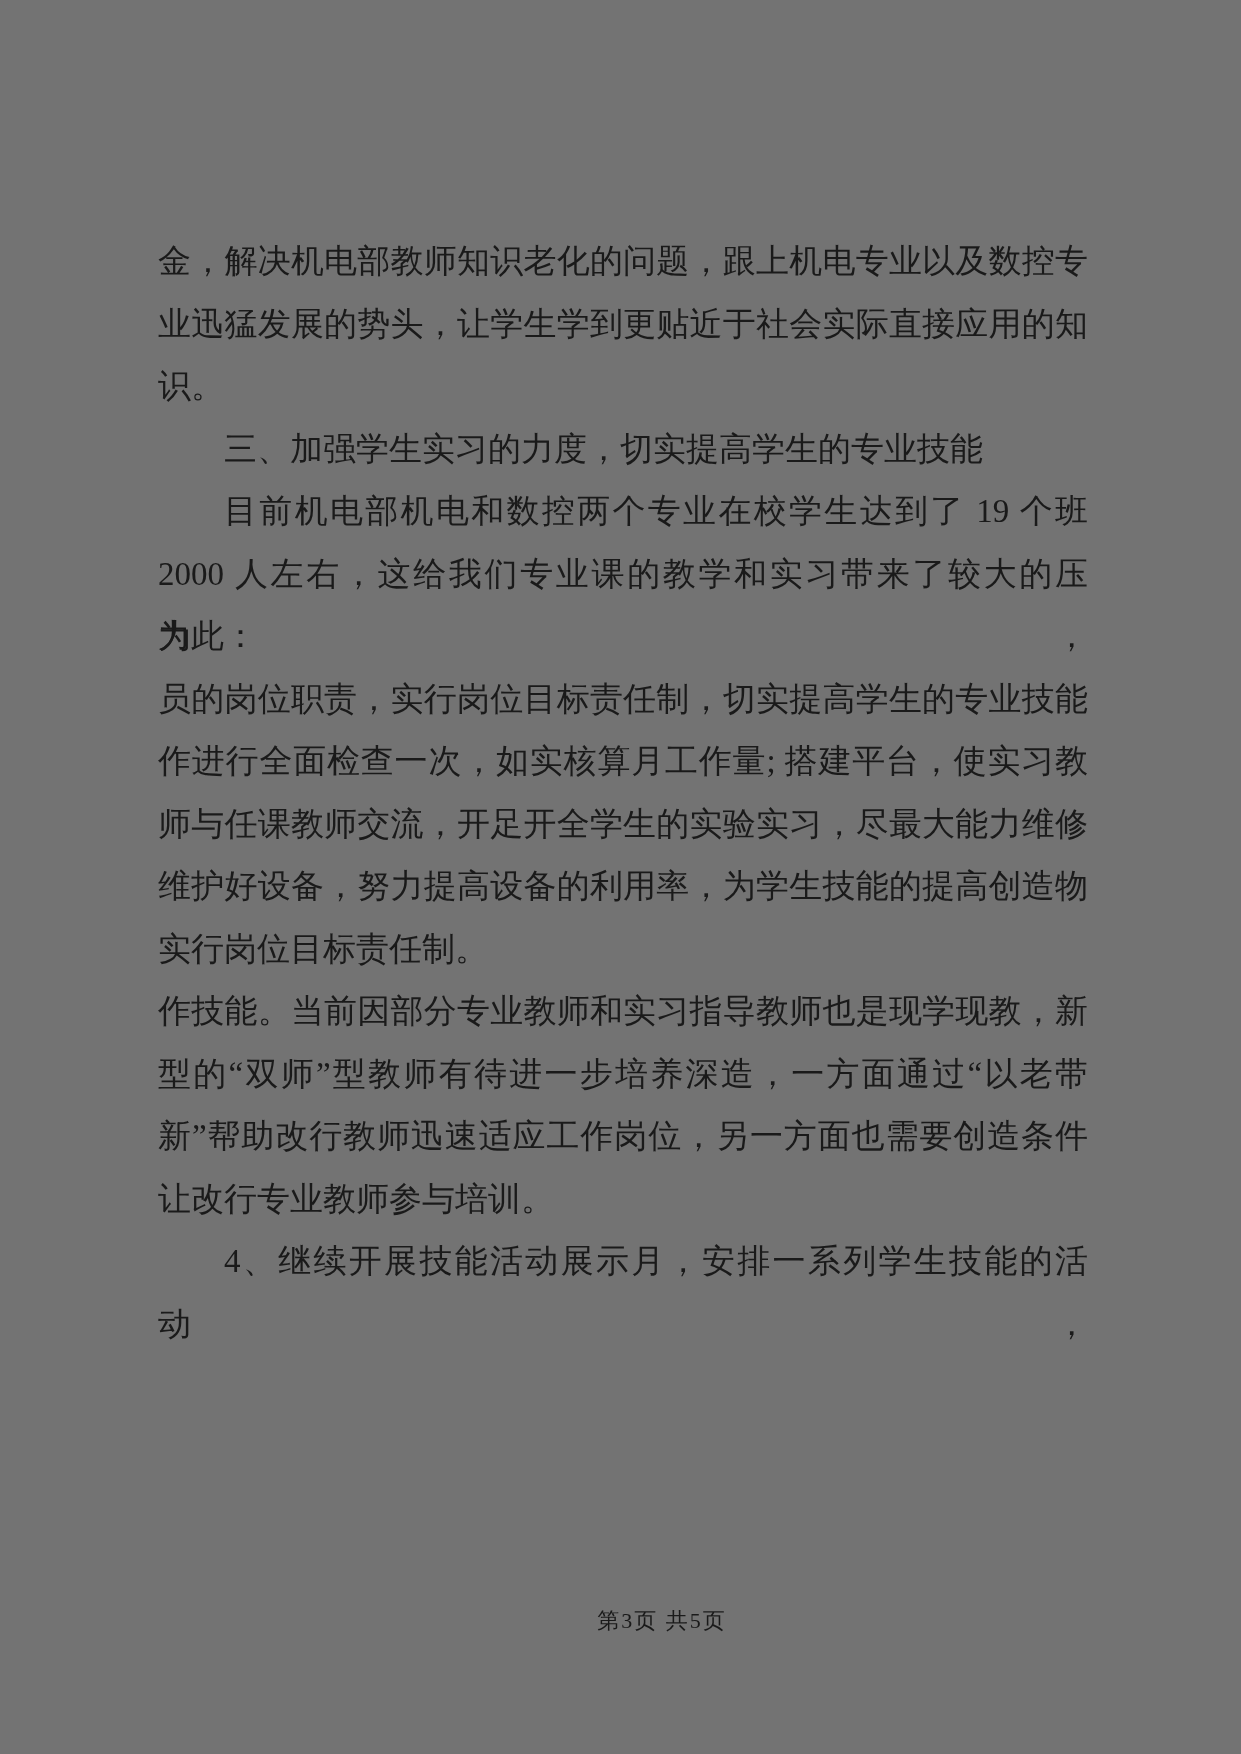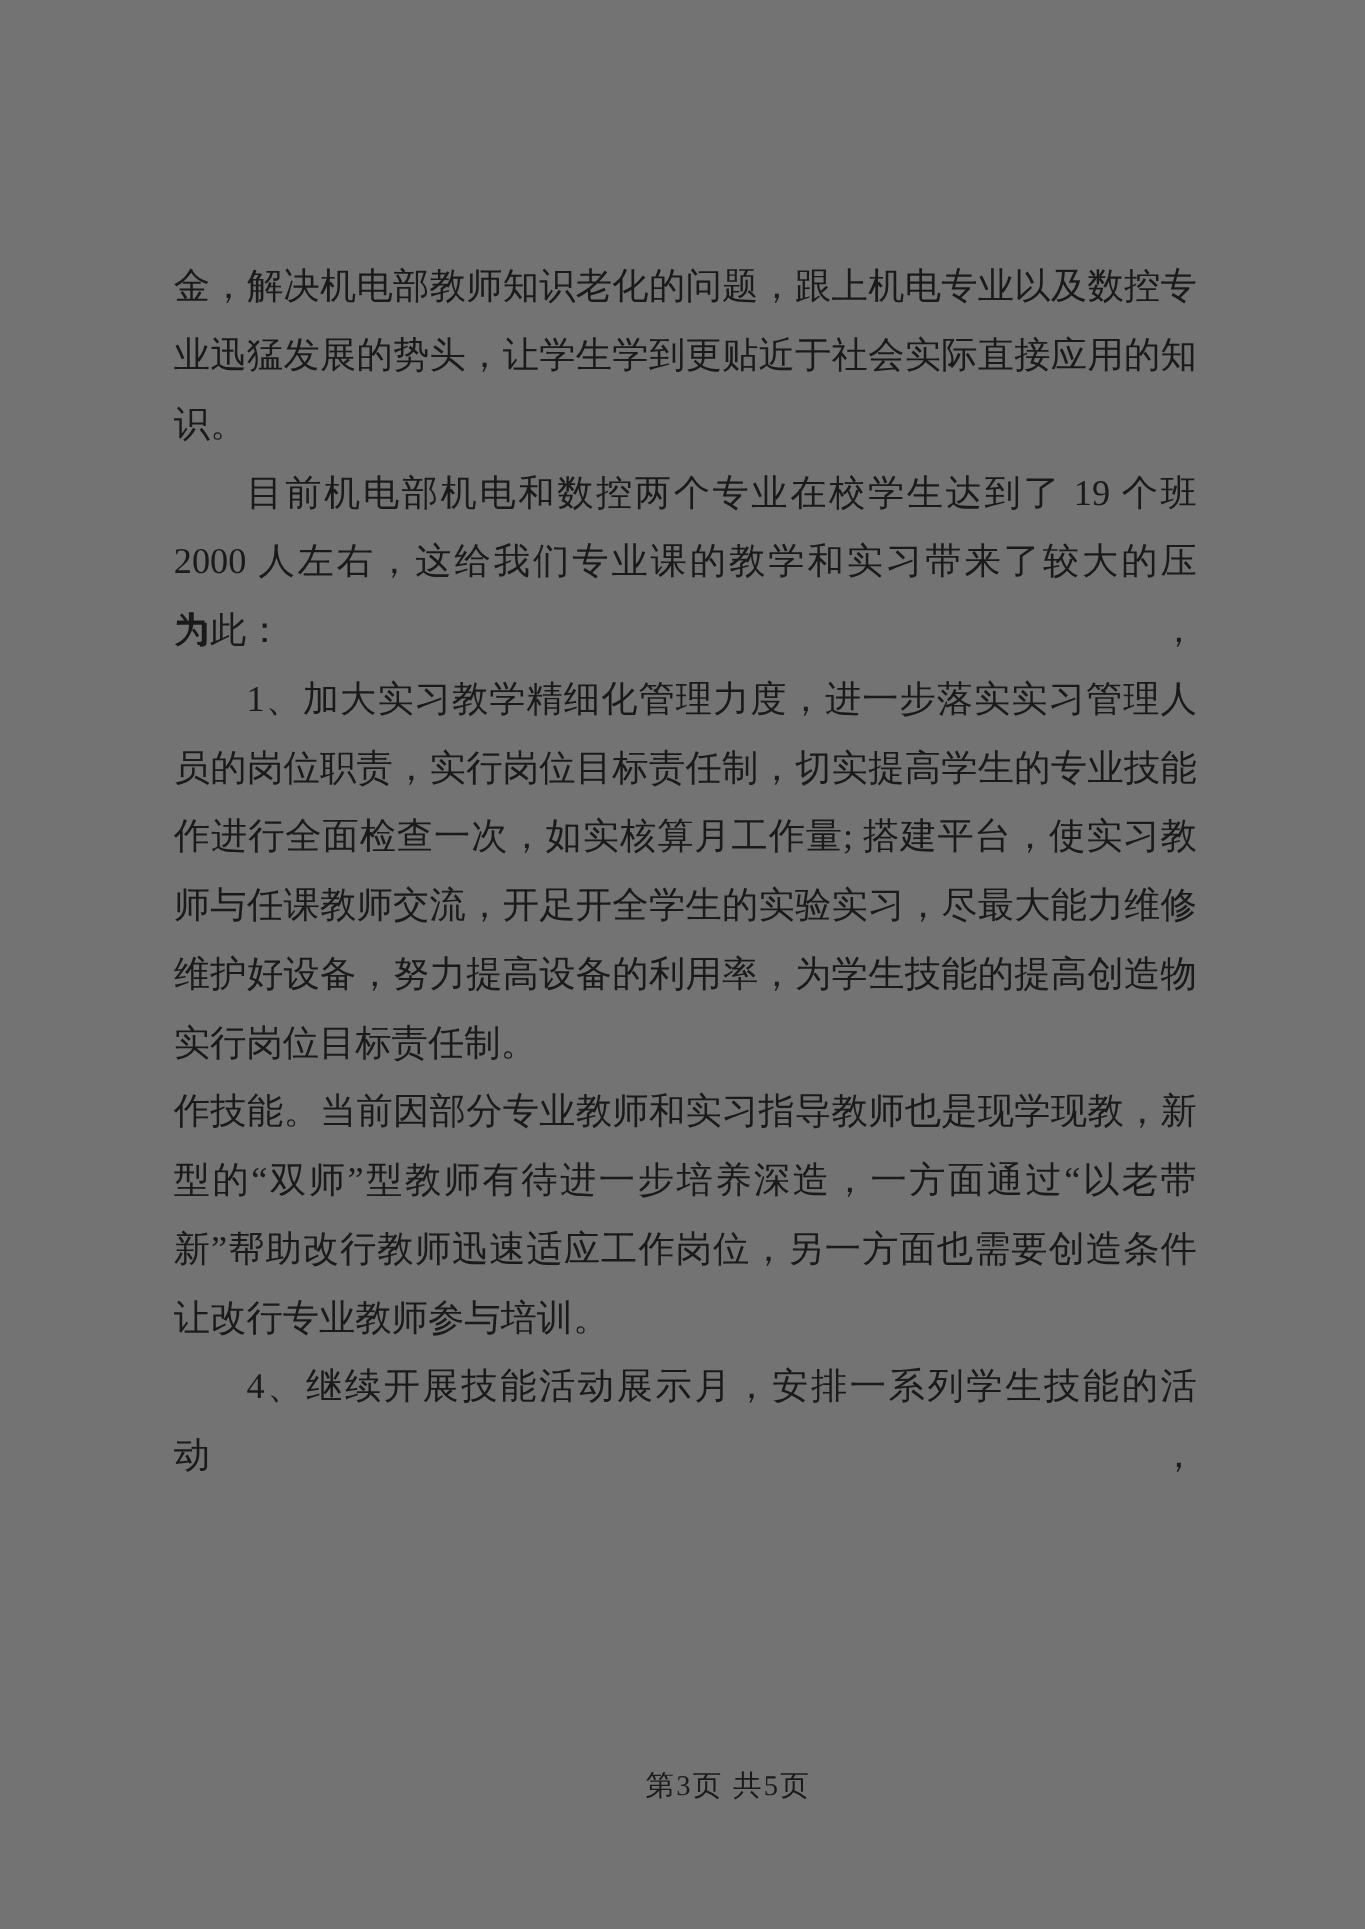--- a/index.html
+++ b/index.html
@@ -33,38 +33,38 @@
     text-align-last: justify;
   }
   .line.indent {
     text-indent: 66px;
   }
   .footer {
     position: absolute;
     top: 1606px;
     left: 662px;
     transform: translateX(-50%);
-    font-size: 26px;
+    font-size: 22px;
     letter-spacing: 2px;
     white-space: nowrap;
     color: #1a1a1a;
   }
 </style>
 </head>
 <body>
 
 <div class="page">
   <div class="text-block">
     <div class="line fill">金，解决机电部教师知识老化的问题，跟上机电专业以及数控专</div>
     <div class="line fill">业迅猛发展的势头，让学生学到更贴近于社会实际直接应用的知</div>
     <div class="line">识。</div>
+    <div class="line indent">三、加强学生实习的力度，切实提高学生的专业技能</div>
     <div class="line indent fill">目前机电部机电和数控两个专业在校学生达到了 19 个班</div>
     <div class="line fill">2000 人左右，这给我们专业课的教学和实习带来了较大的压力，</div>
     <div class="line">为此：</div>
-    <div class="line indent fill">1、加大实习教学精细化管理力度，进一步落实实习管理人</div>
     <div class="line fill">员的岗位职责，实行岗位目标责任制，切实提高学生的专业技能</div>
     <div class="line fill">作进行全面检查一次，如实核算月工作量; 搭建平台，使实习教</div>
     <div class="line fill">师与任课教师交流，开足开全学生的实验实习，尽最大能力维修</div>
     <div class="line fill">维护好设备，努力提高设备的利用率，为学生技能的提高创造物</div>
     <div class="line">实行岗位目标责任制。</div>
     <div class="line fill">作技能。当前因部分专业教师和实习指导教师也是现学现教，新</div>
     <div class="line fill">型的“双师”型教师有待进一步培养深造，一方面通过“以老带</div>
     <div class="line fill">新”帮助改行教师迅速适应工作岗位，另一方面也需要创造条件</div>
     <div class="line">让改行专业教师参与培训。</div>
     <div class="line indent fill">4、继续开展技能活动展示月，安排一系列学生技能的活动，</div>

